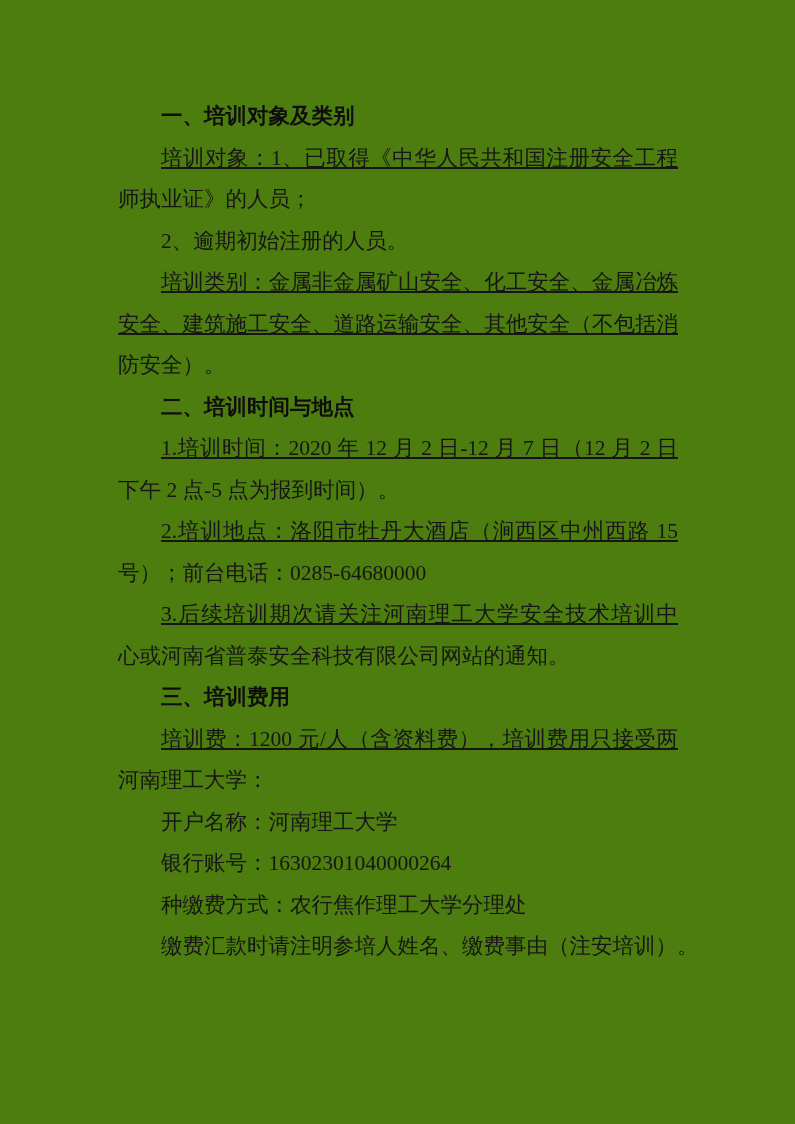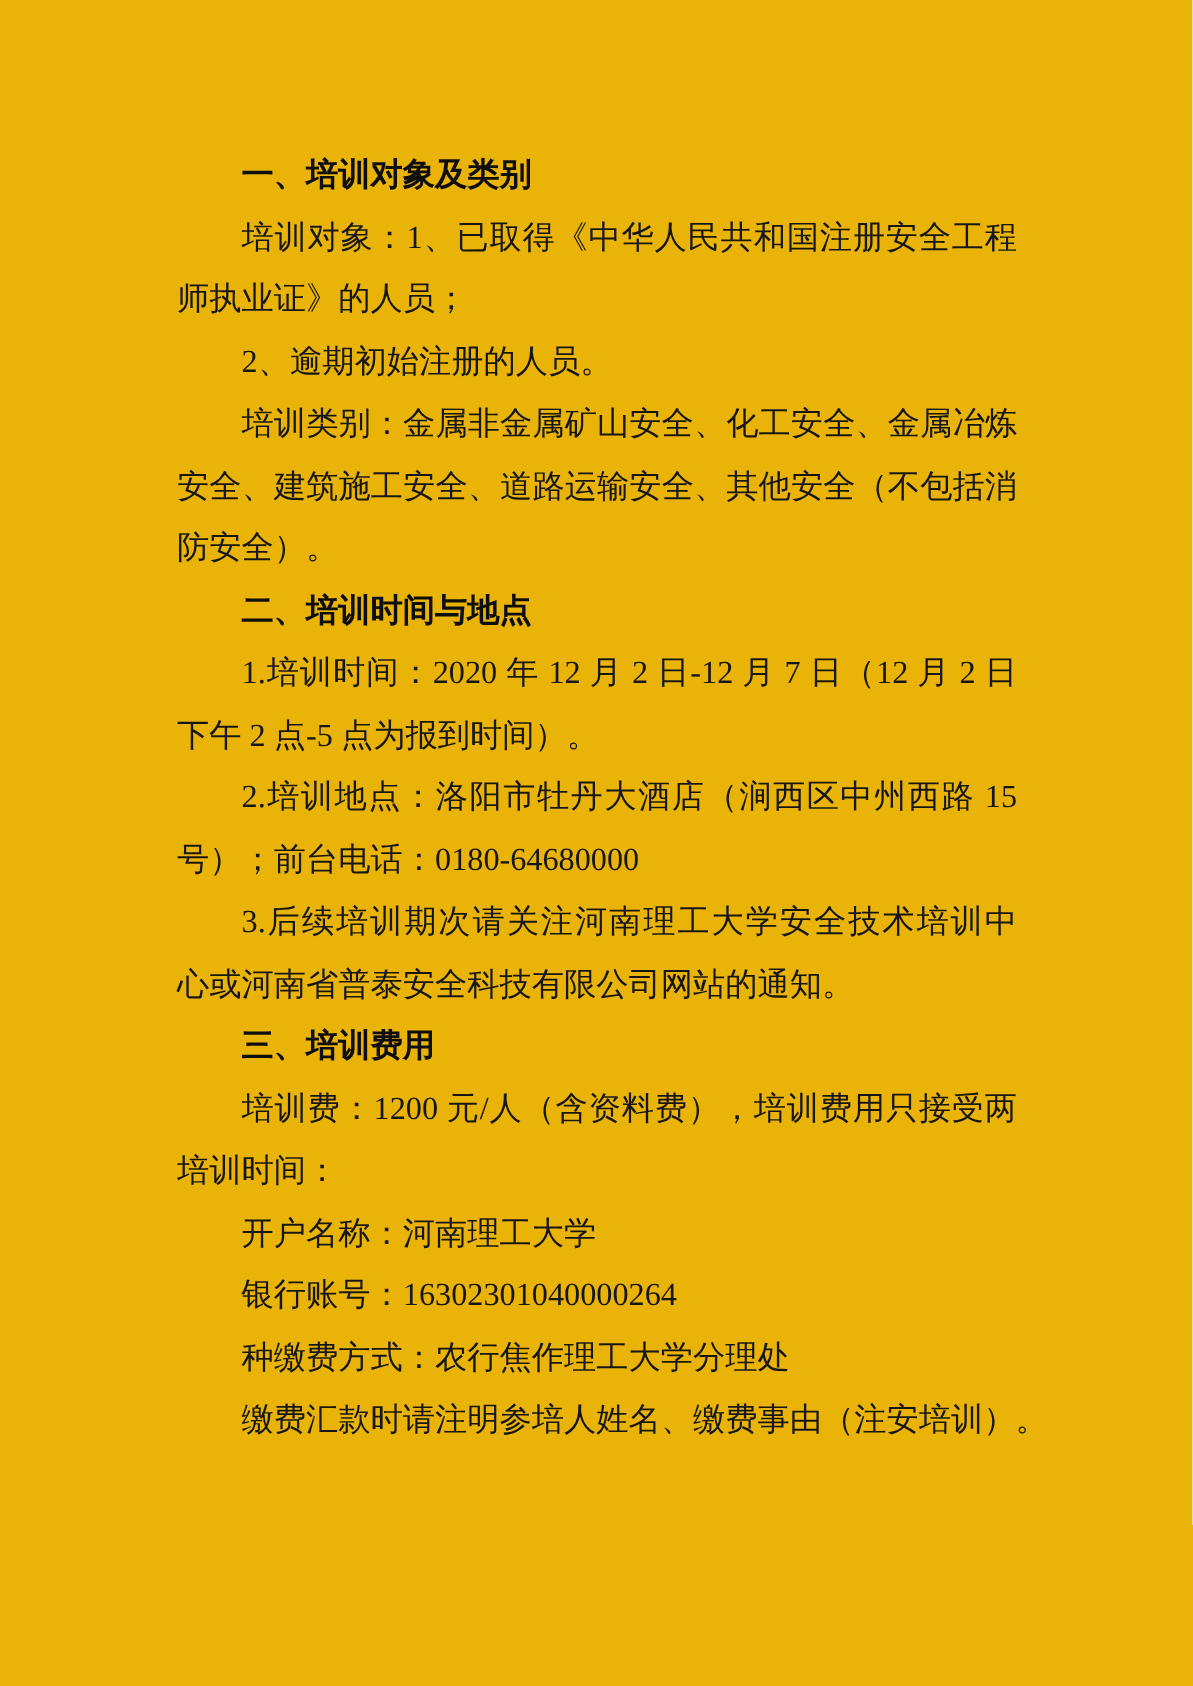--- a/index.html
+++ b/index.html
@@ -4,21 +4,21 @@
 <style>
   html, body {
     margin: 0;
     padding: 0;
     background: #ffffff;
   }
   .page {
     position: relative;
     width: 795px;
     height: 1124px;
-    background: #eab308;
+    background: #4d7c0f;
     overflow: hidden;
     font-family: "Liberation Serif", "DejaVu Serif", serif;
     color: #161616;
   }
   .doc-content {
     position: absolute;
     left: 118px;
     top: 96px;
     width: 560px;
     font-size: 21.5px;
@@ -32,20 +32,21 @@
     font-weight: bold;
     color: #0e0e0e;
   }
   .line {
     white-space: nowrap;
     text-align: justify;
     text-justify: inter-character;
   }
   .line.fill {
     text-align-last: justify;
+    text-decoration: underline;
   }
   .line.indent {
     padding-left: 2em;
   }
 </style>
 </head>
 <body>
 
 <div class="page">
   <div class="doc-content" id="doc-content">
@@ -66,32 +67,32 @@
       </div>
       <div class="para heading">
         <div class="line indent">二、培训时间与地点</div>
       </div>
       <div class="para">
         <div class="line fill indent">1.培训时间：2020 年 12 月 2 日-12 月 7 日（12 月 2 日</div>
         <div class="line">下午 2 点-5 点为报到时间）。</div>
       </div>
       <div class="para">
         <div class="line fill indent">2.培训地点：洛阳市牡丹大酒店（涧西区中州西路 15</div>
-        <div class="line">号）；前台电话：0180-64680000</div>
+        <div class="line">号）；前台电话：0285-64680000</div>
       </div>
       <div class="para">
         <div class="line fill indent">3.后续培训期次请关注河南理工大学安全技术培训中</div>
         <div class="line">心或河南省普泰安全科技有限公司网站的通知。</div>
       </div>
       <div class="para heading">
         <div class="line indent">三、培训费用</div>
       </div>
       <div class="para">
         <div class="line fill indent">培训费：1200 元/人（含资料费），培训费用只接受两</div>
-        <div class="line">培训时间：</div>
+        <div class="line">河南理工大学：</div>
       </div>
       <div class="para">
         <div class="line indent">开户名称：河南理工大学</div>
       </div>
       <div class="para">
         <div class="line indent">银行账号：16302301040000264</div>
       </div>
       <div class="para">
         <div class="line indent">种缴费方式：农行焦作理工大学分理处</div>
       </div>

